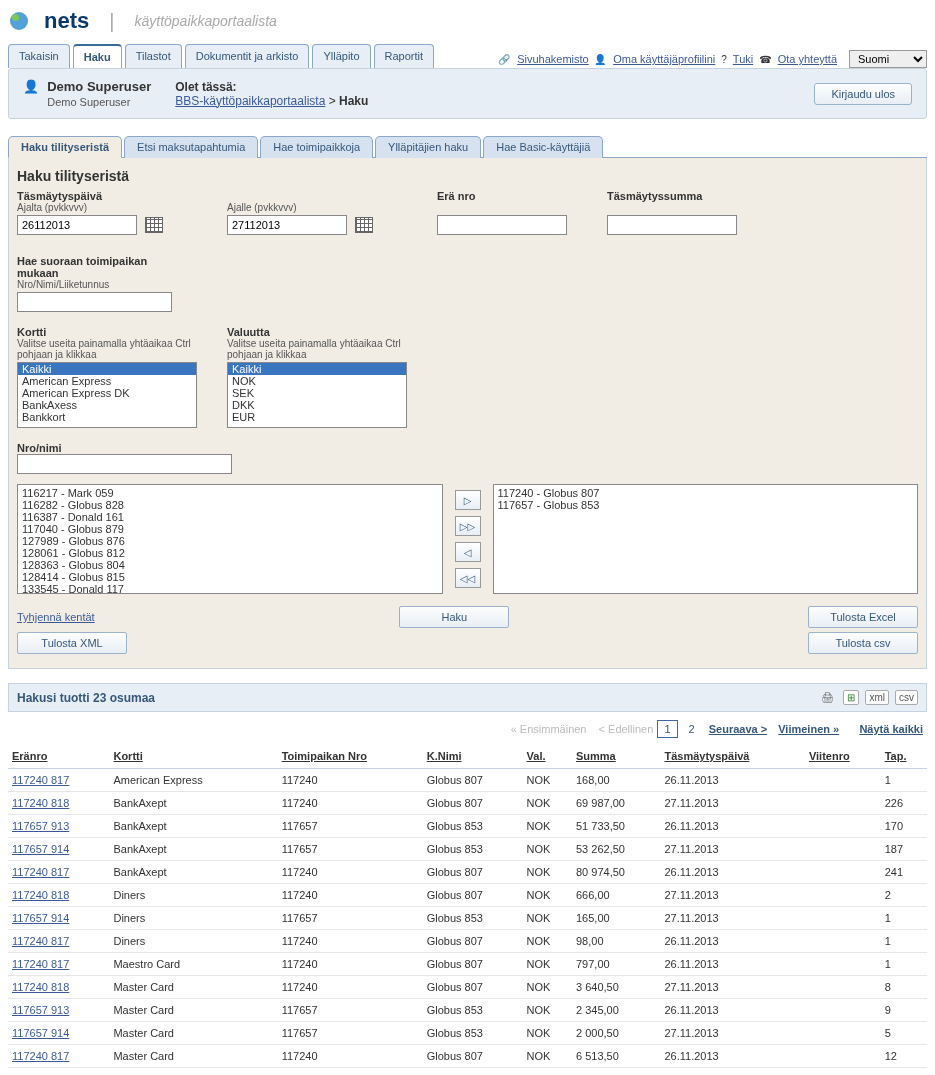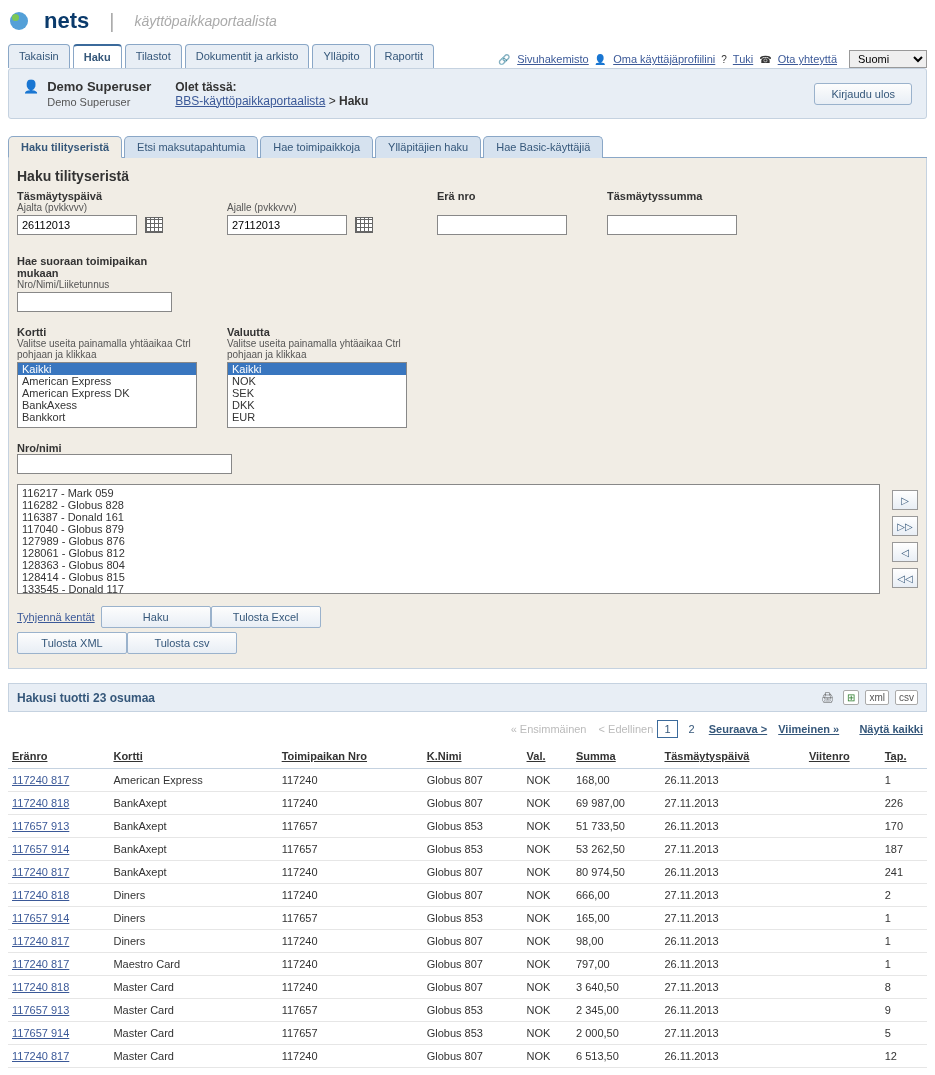--- a/index.html
+++ b/index.html
@@ -51,21 +51,21 @@
     .multi-select { width: 180px; height: 66px; border: 1px solid #888; background: #fff; overflow-y: scroll; font-size: 11px; }
     .multi-select .opt { padding: 0 4px; cursor: pointer; }
     .multi-select .opt.sel { background: #3976bf; color: #fff; }
     
     .dual-list-row { display: flex; align-items: stretch; gap: 12px; margin-top: 10px; }
     .listbox { flex: 1; height: 110px; border: 1px solid #888; background: #fff; overflow-y: scroll; font-size: 11px; padding: 2px; }
     .listbox .item { padding: 0 2px; cursor: pointer; }
     .move-btns { display: flex; flex-direction: column; gap: 6px; justify-content: center; }
     .move-btn { width: 26px; height: 20px; border: 1px solid #999; background: linear-gradient(#fff,#e8eef5); cursor: pointer; font-size: 10px; color: #35577a; }
     
-    .action-row { display: flex; justify-content: flex-start; align-items: center; margin-top: 12px; flex-wrap: wrap; }
+    .action-row { display: flex; justify-content: space-between; align-items: center; gap: 10px; margin-top: 12px; flex-wrap: wrap; }
     .btn { width: 110px; padding: 4px 0; text-align: center; background: linear-gradient(#fdfdfd,#e8eef5); border: 1px solid #9ab2cc; border-radius: 2px; color: #35577a; font-size: 11px; cursor: pointer; }
     .clear-link { color: #3b5998; text-decoration: underline; cursor: pointer; margin-right: 6px; }
     
     .results-bar { margin: 14px 8px 0; background: #e8eef5; border: 1px solid #c5d2e0; padding: 6px 8px; display: flex; justify-content: space-between; align-items: center; }
     .results-bar b { color: #35577a; font-size: 12px; }
     .export-icons { display: flex; gap: 6px; align-items: center; }
     .export-icons span { font-size: 10px; border: 1px solid #aaa; padding: 1px 3px; border-radius: 2px; color: #555; cursor: pointer; background: #fff; }
     .exp-print { font-size: 12px; border: none !important; background: none !important; }
     .exp-excel { color: #2a7a2a !important; }
     
@@ -220,20 +220,24 @@
       <div class="item">128061 - Globus 812</div>
       <div class="item">128363 - Globus 804</div>
       <div class="item">128414 - Globus 815</div>
       <div class="item">133545 - Donald 117</div>
     </div>
     <div class="move-btns">
       <button class="move-btn">▷</button>
       <button class="move-btn">▷▷</button>
       <button class="move-btn">◁</button>
       <button class="move-btn">◁◁</button>
+    </div>
+    <div class="listbox">
+      <div class="item">117240 - Globus 807</div>
+      <div class="item">117657 - Globus 853</div>
     </div>
   </div>
 
   <div class="action-row">
     <a class="clear-link">Tyhjennä kentät</a>
     <button class="btn">Haku</button>
     <button class="btn">Tulosta Excel</button>
   </div>
   <div class="action-row" style="margin-top:4px">
     <button class="btn">Tulosta XML</button>

